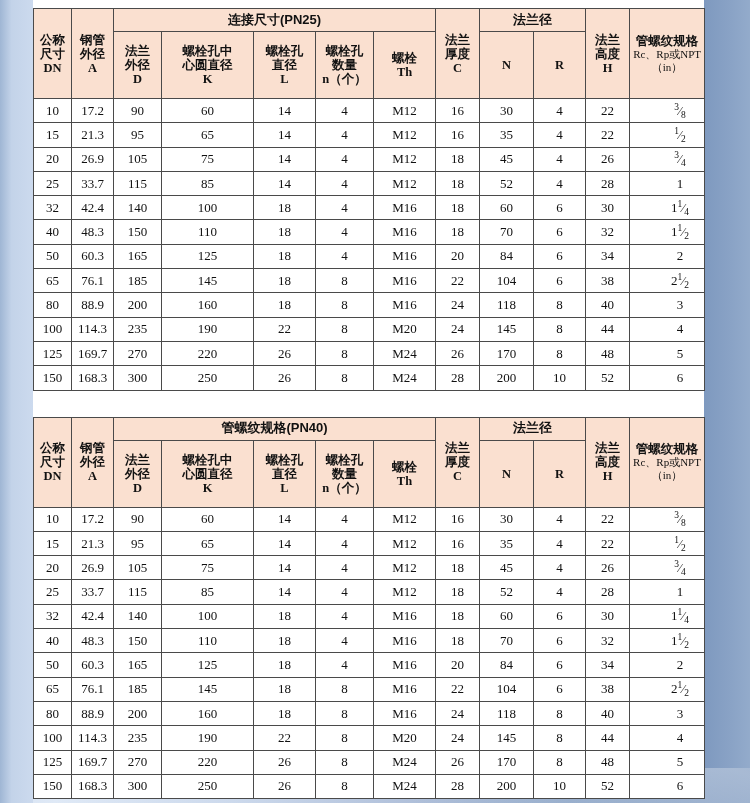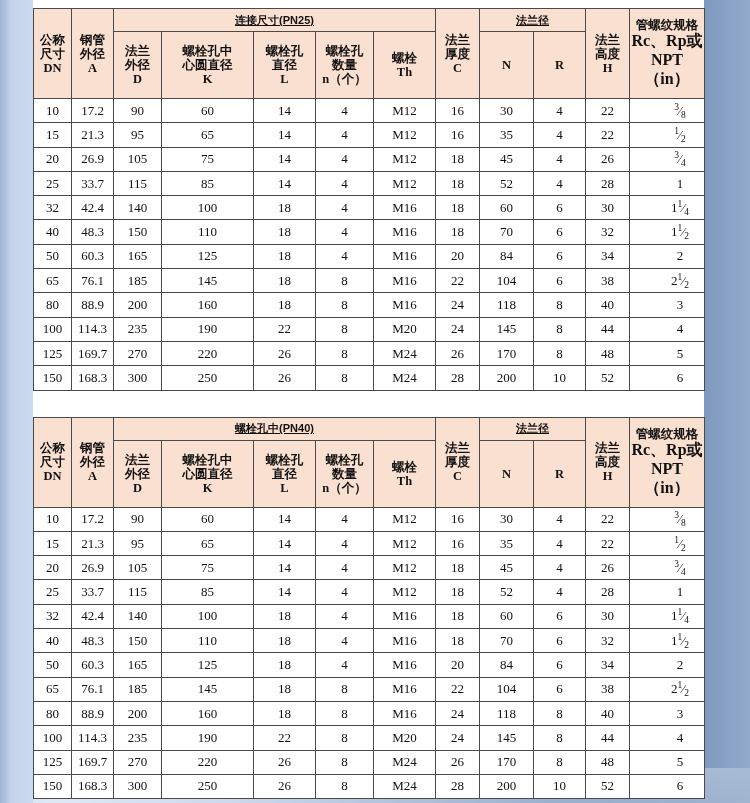--- a/index.html
+++ b/index.html
@@ -89,41 +89,40 @@
   }
   table.spec thead th .cn {
     display: block;
   }
   table.spec thead th .lat {
     display: block;
     font-family: "Liberation Serif", serif;
     font-weight: bold;
   }
   table.spec thead th.group {
-    font-size: 11px;
+    font-size: 13px;
     height: 22px;
-    text-decoration: underline;
   }
   table.spec tbody td {
     height: 23.3px;
     font-size: 13px;
     font-family: "Liberation Serif", "DejaVu Serif", serif;
   }
 
   
   .frac { display: inline-block; white-space: nowrap; margin-left: 26px; }
   .frac .whole { font-size: 13px; }
   .frac sup { font-size: 9.5px; vertical-align: 5px; }
   .frac .sl { font-size: 12px; }
   .frac sub { font-size: 9.5px; vertical-align: -3px; }
 
   .thread-head .small {
-    font-size: 16px;
+    font-size: 11px;
     font-family: "Liberation Serif", serif;
-    font-weight: bold;
+    font-weight: normal;
     display: block;
     line-height: 1.18;
   }
 </style>
 </head>
 <body>
 
 <div id="bg-layer"></div>
 <div id="bg-sheen"></div>
 <div id="bg-left"></div>
@@ -406,21 +405,21 @@
             <th rowspan="2" class="hcell" style="height: 88px;">
               <span class="cn">公称</span>
               <span class="cn">尺寸</span>
               <span class="lat">DN</span>
             </th>
             <th rowspan="2" class="hcell" style="height: 88px;">
               <span class="cn">钢管</span>
               <span class="cn">外径</span>
               <span class="lat">A</span>
             </th>
-            <th colspan="5" class="group" style="height: 22px;">螺栓孔中(PN40)</th>
+            <th colspan="5" class="group" style="height: 22px;">管螺纹规格(PN40)</th>
             <th rowspan="2" class="hcell" style="height: 88px;">
               <span class="cn">法兰</span>
               <span class="cn">厚度</span>
               <span class="lat">C</span>
             </th>
             <th colspan="2" class="group" style="height: 22px;">法兰径</th>
             <th rowspan="2" class="hcell" style="height: 88px;">
               <span class="cn">法兰</span>
               <span class="cn">高度</span>
               <span class="lat">H</span>

